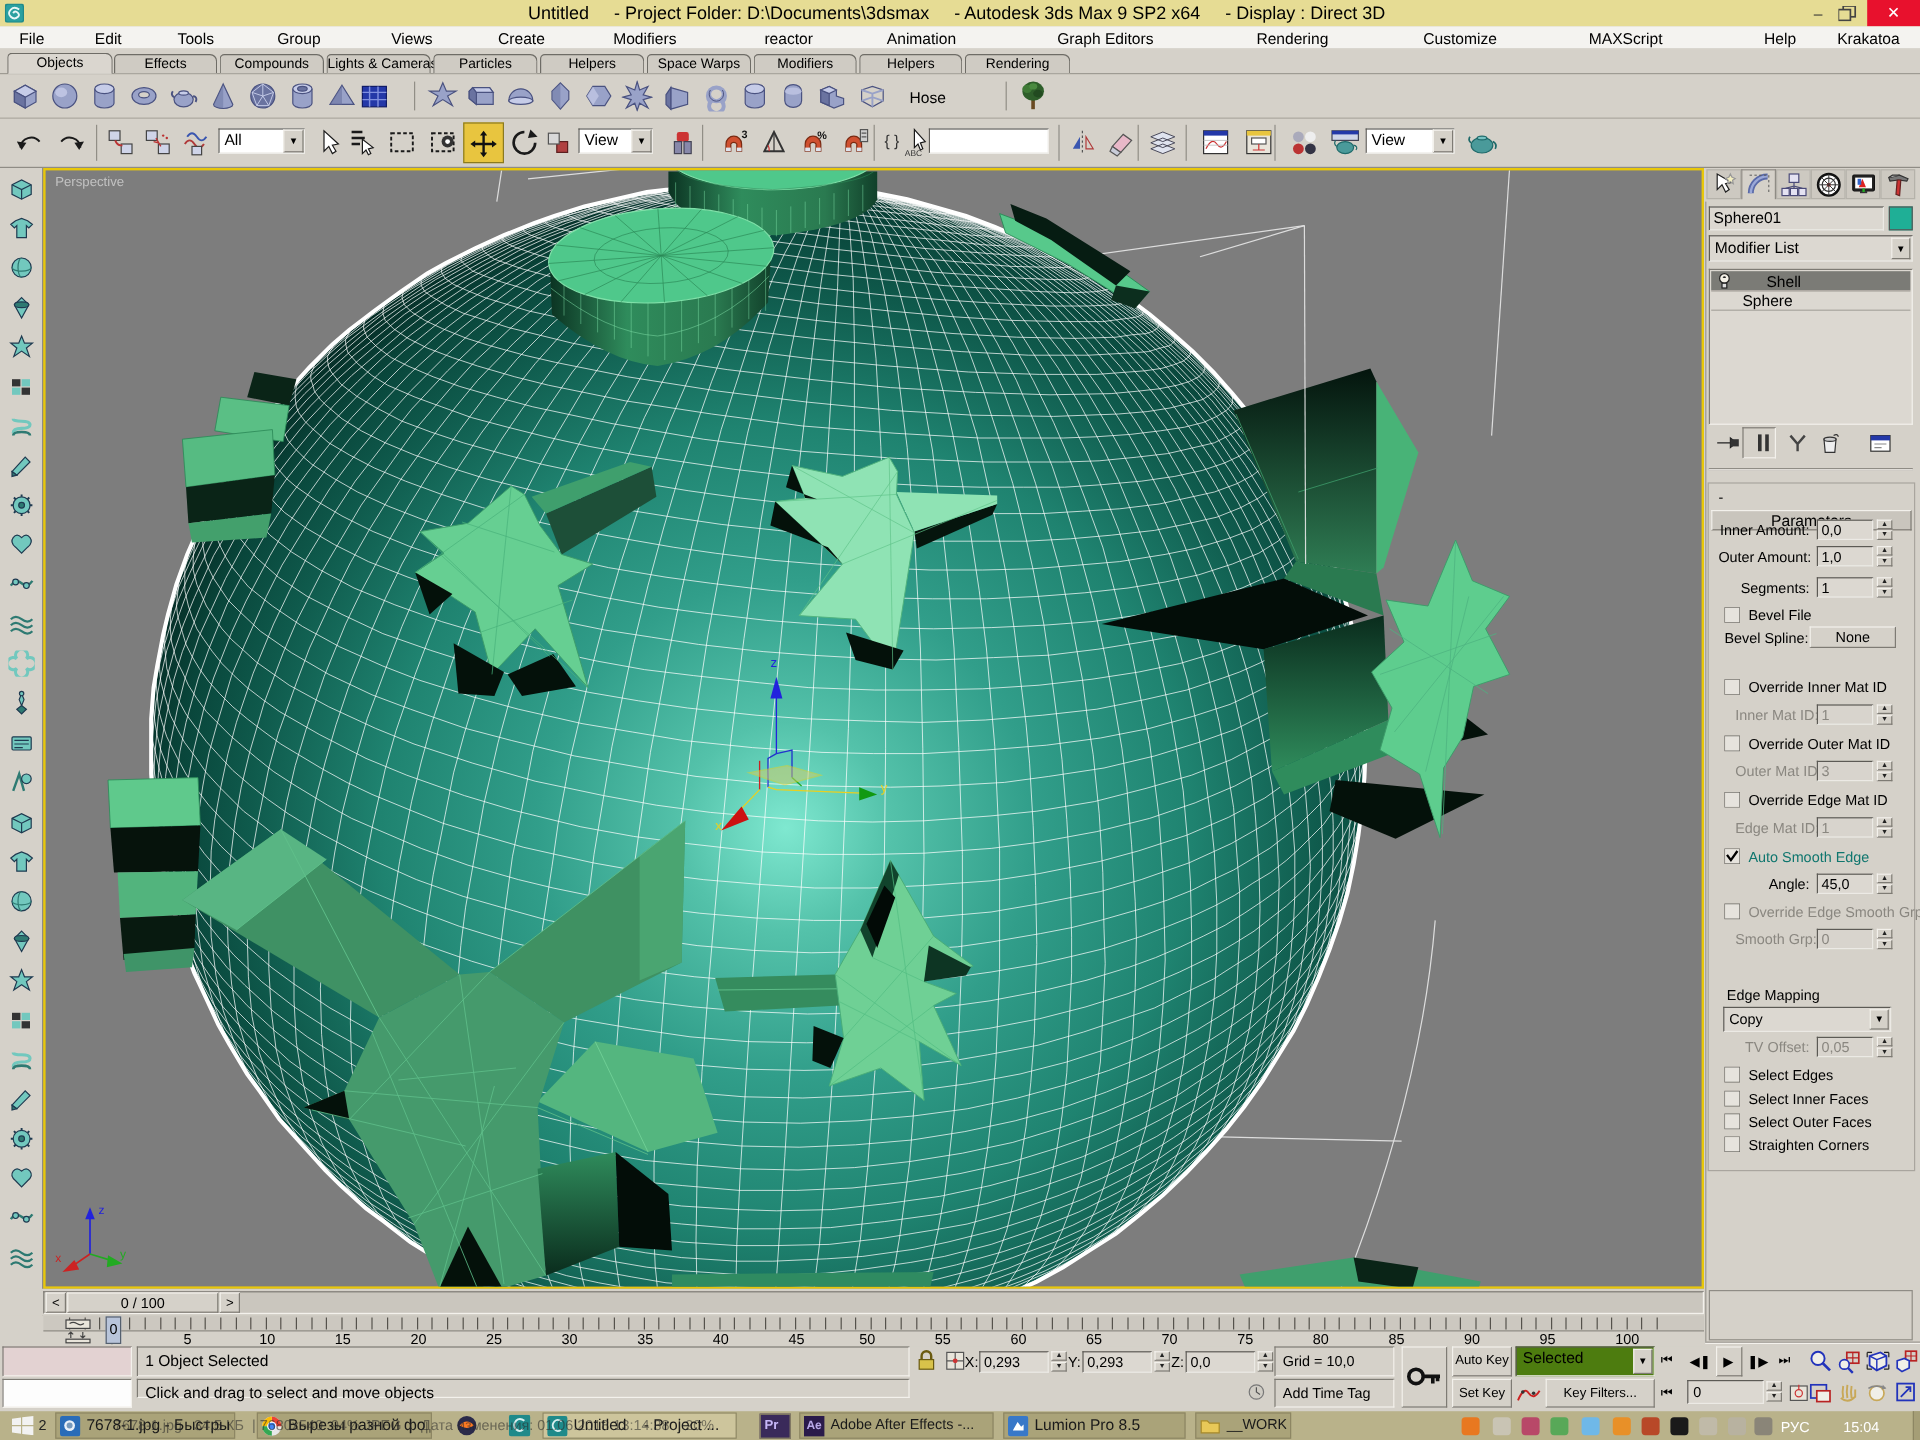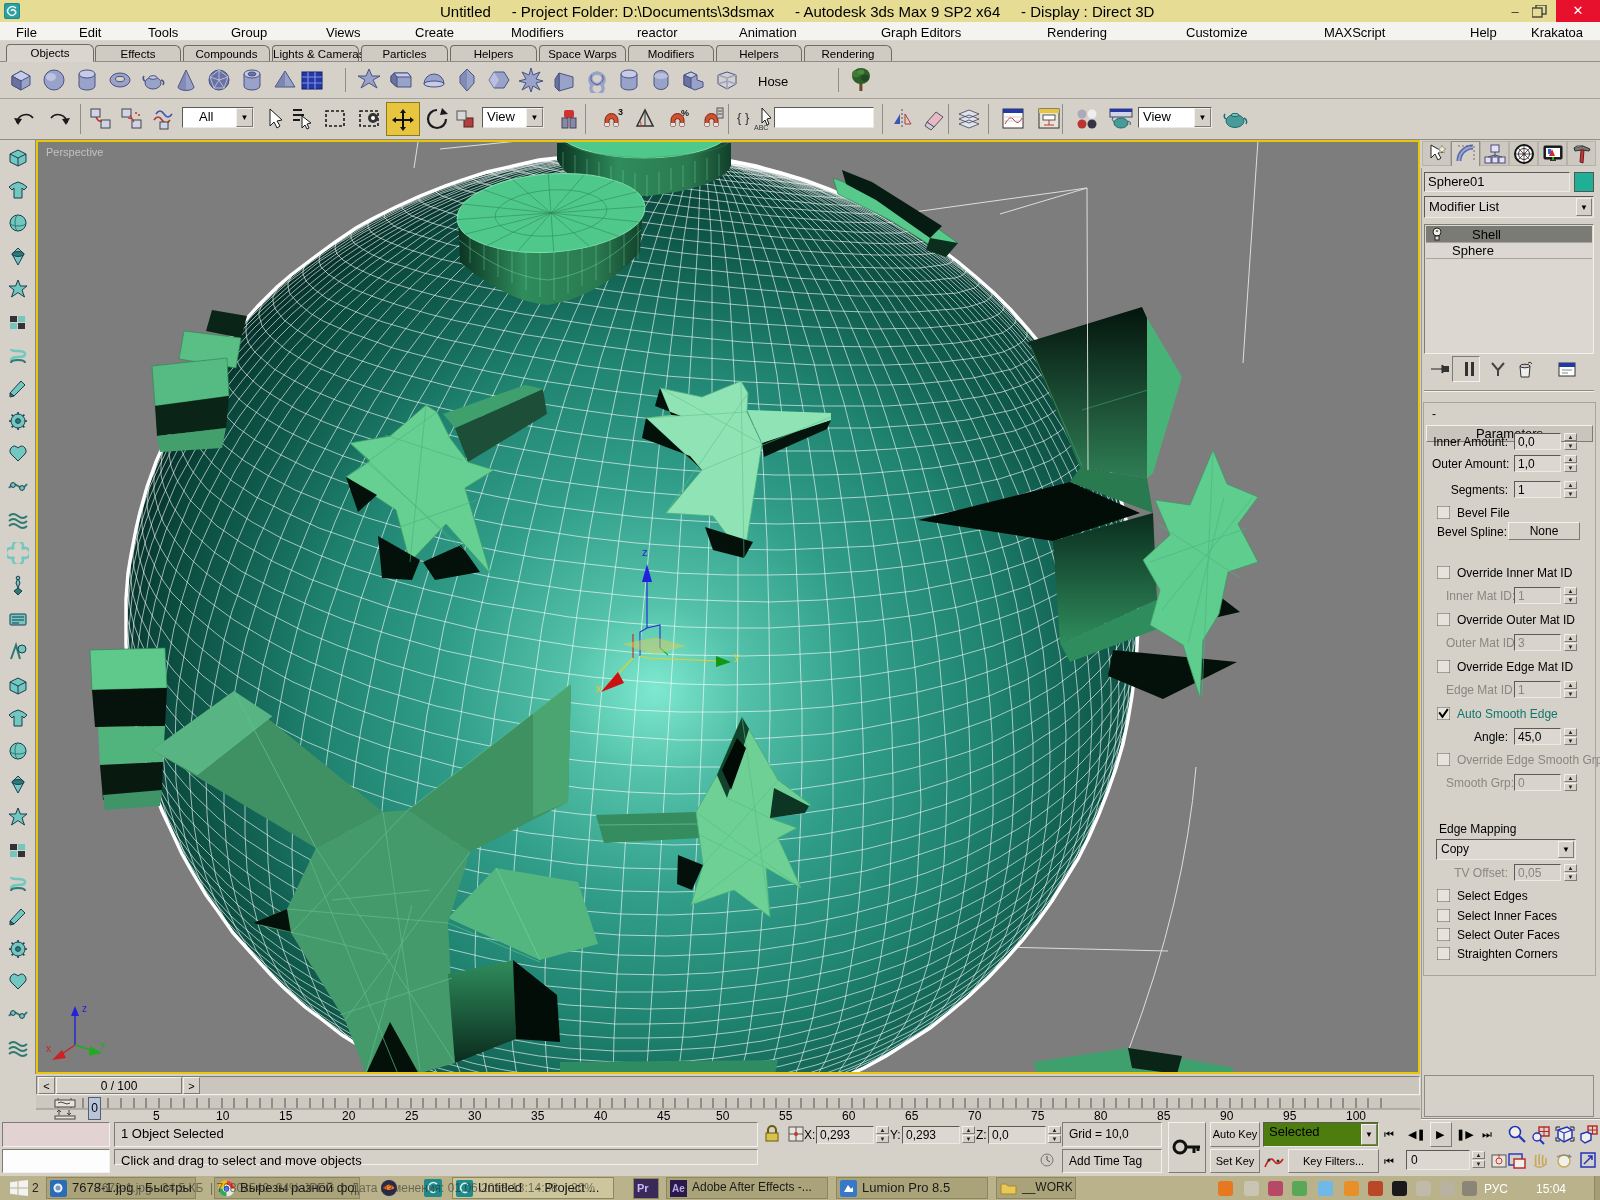--- a/index.html
+++ b/index.html
@@ -172,21 +172,21 @@
     <rect x="13" y="14" width="9" height="8" fill="#cfd4e8" stroke="#444"></rect>
     <path d="M9 12 L13 13 M11 9 L15 16" stroke="#b33" stroke-width="1.2" fill="none"></path>
     <circle cx="17" cy="7" r="1" fill="#b33"></circle>
     <circle cx="20" cy="9" r="1" fill="#b33"></circle>
   </svg>
 <svg class="abs" style="left:150px;top:106px" width="26" height="26" viewBox="0 0 26 26">
     <path d="M6 8 Q10 2 14 8 Q18 14 22 8" stroke="#3a56b0" stroke-width="1.6" fill="none"></path>
     <path d="M4 14 Q8 8 12 14 Q16 20 20 14" stroke="#b03a3a" stroke-width="1.6" fill="none"></path>
     <rect x="10" y="16" width="8" height="7" fill="#cfd4e8" stroke="#444"></rect>
   </svg>
-<div class="abs fld" style="left:182px;top:107px;width:72px;height:21px;font-size:13px;padding:1px 16px;background:#fff">All</div>
+<div class="abs fld" style="left:182px;top:107px;width:72px;height:21px;font-size:13px;padding:1px 4px;background:#fff">All</div>
 <div class="abs ras" style="left:236px;top:108px;width:17px;height:19px;text-align:center;font-size:8px;line-height:18px">▼</div>
 <svg class="abs" style="left:262px;top:106px" width="26" height="26" viewBox="0 0 26 26">
     <path d="M8 3 L8 20 L12 16 L15 22 L18 20 L15 15 L20 14 Z" fill="#fff" stroke="#1a1a1a"></path>
   </svg>
 <svg class="abs" style="left:288px;top:106px" width="26" height="26" viewBox="0 0 26 26">
     <path d="M5 4 H14 M5 9 H16 M5 14 H12" stroke="#1a1a1a" stroke-width="2"></path>
     <path d="M14 10 L14 22 L17 19 L19 23 L21 22 L19 18 L23 17 Z" fill="#fff" stroke="#1a1a1a"></path>
   </svg>
 <svg class="abs" style="left:322px;top:106px" width="26" height="26" viewBox="0 0 26 26">
     <rect x="4" y="5" width="18" height="15" fill="none" stroke="#1a1a1a" stroke-width="1.6" stroke-dasharray="3 2"></rect>

